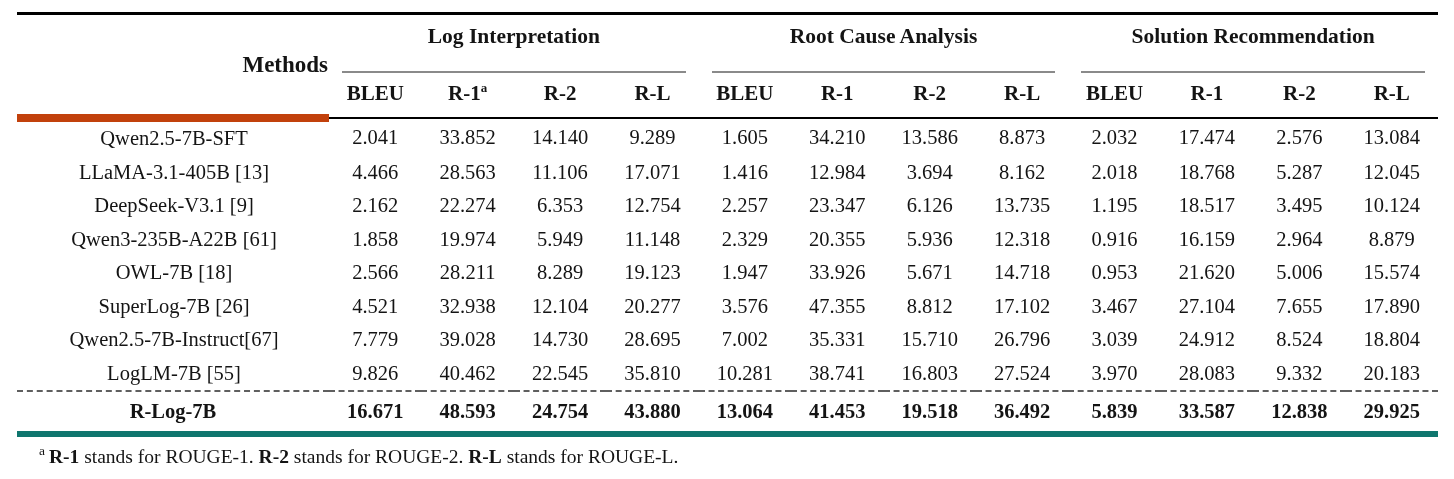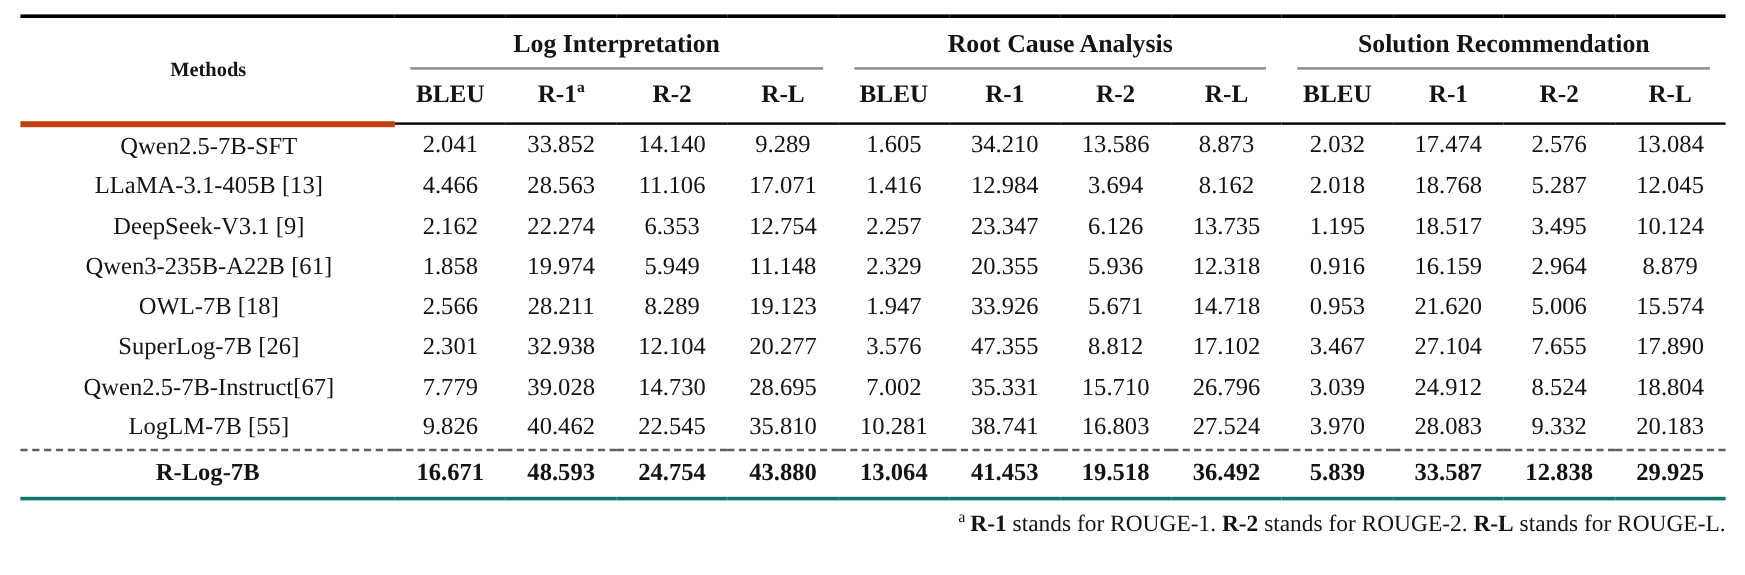--- a/index.html
+++ b/index.html
@@ -20,33 +20,33 @@
     width: 1421px;
     border-top: 3px solid #000;
     table-layout: fixed;
   }
   col.c-method { width: 312px; }
   col.c-num { width: 92.4px; }
 
   thead th { font-weight: bold; }
 
   th.methods {
-    text-align: center;
+    text-align: right;
     vertical-align: middle;
-    font-size: 17px;
+    font-size: 23px;
     padding-left: 2px;
-    border-bottom: 5px solid #c2410c;
+    border-bottom: 8px solid #c2410c;
   }
   tr.group-row th.group {
     padding: 9px 13px 0 13px;
     vertical-align: bottom;
   }
   .group-inner {
     border-bottom: 2.5px solid #8a8a8a;
-    padding-bottom: 7px;
+    padding-bottom: 22px;
     text-align: center;
     font-size: 21.5px;
     white-space: nowrap;
   }
   tr.metric-row th {
     font-size: 21px;
     text-align: center;
     padding: 8px 0 11px 0;
     border-bottom: 2px solid #000;
     white-space: nowrap;
@@ -60,28 +60,27 @@
     font-size: 20.5px;
     padding: 5px 0 5.5px 0;
     white-space: nowrap;
   }
   td.method { text-align: center; padding-left: 2px; }
   td.num { text-align: center; }
 
   tr.dashed-sep td { border-bottom: 2px dashed #5f5f5f; }
   tr.highlight-row td {
     font-weight: bold;
-    border-bottom: 3px solid #0f766e;
+    border-bottom: 6px solid #0f766e;
     padding: 7.5px 0 8px 0;
   }
 
   .footnote {
     margin: 6px 0 0 22px;
     font-size: 19.5px;
-    text-align: right;
   }
   .footnote sup {
     font-size: 13.5px;
     margin-right: 4px;
   }
   .footnote .b { font-weight: bold; }
 </style>
 </head>
 <body>
 
@@ -201,21 +200,21 @@
           <td class="num">33.926</td>
           <td class="num">5.671</td>
           <td class="num">14.718</td>
           <td class="num">0.953</td>
           <td class="num">21.620</td>
           <td class="num">5.006</td>
           <td class="num">15.574</td>
         </tr>
         <tr>
           <td class="method">SuperLog-7B [26]</td>
-          <td class="num">2.301</td>
+          <td class="num">4.521</td>
           <td class="num">32.938</td>
           <td class="num">12.104</td>
           <td class="num">20.277</td>
           <td class="num">3.576</td>
           <td class="num">47.355</td>
           <td class="num">8.812</td>
           <td class="num">17.102</td>
           <td class="num">3.467</td>
           <td class="num">27.104</td>
           <td class="num">7.655</td>

